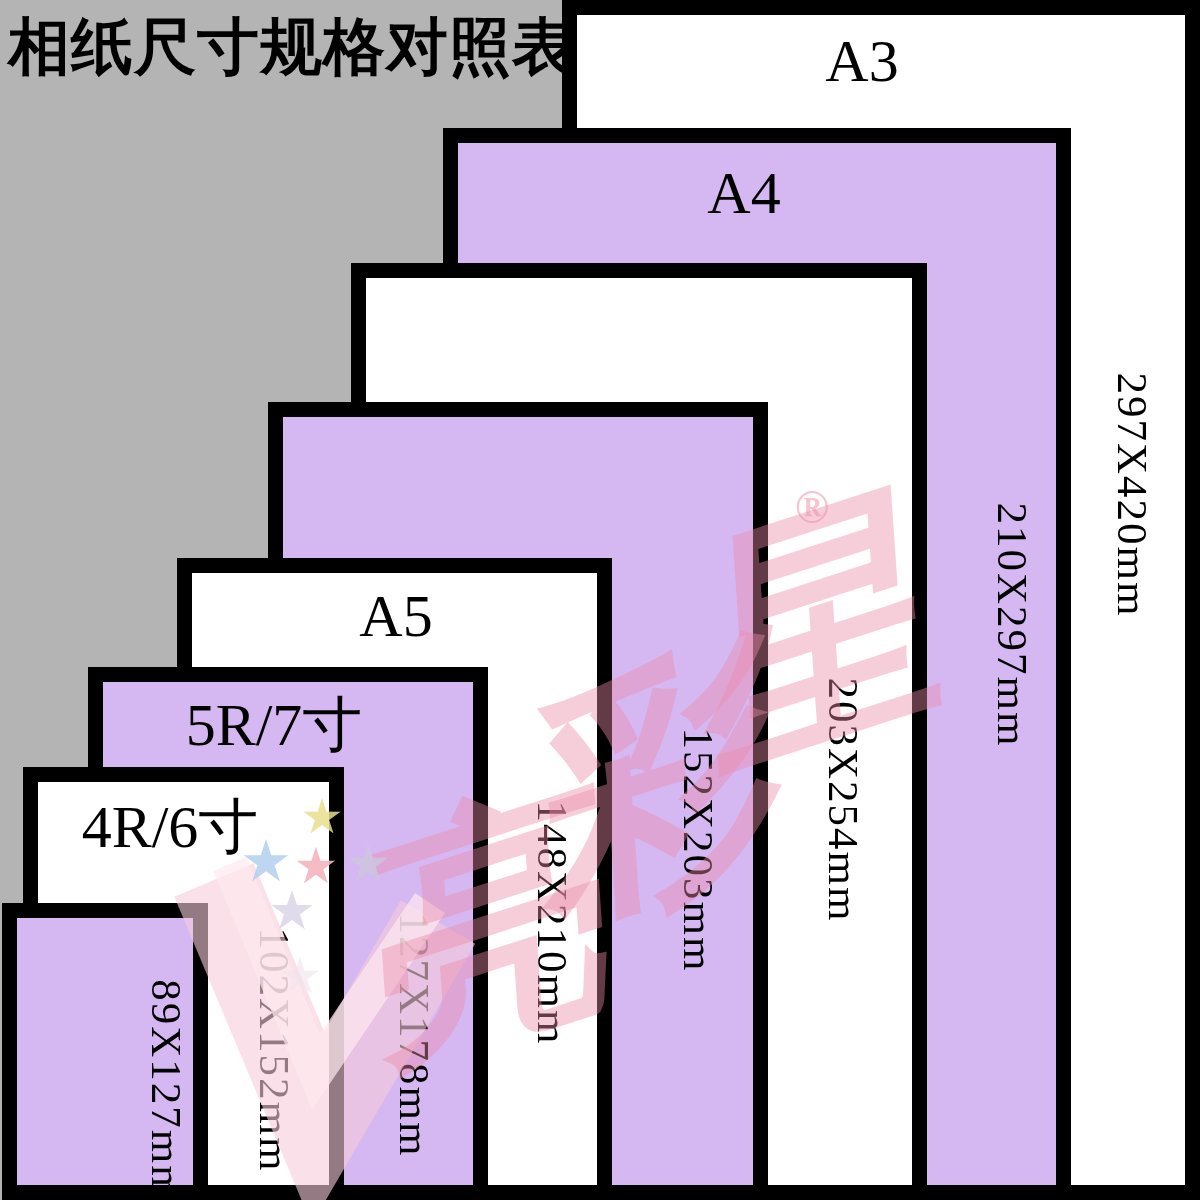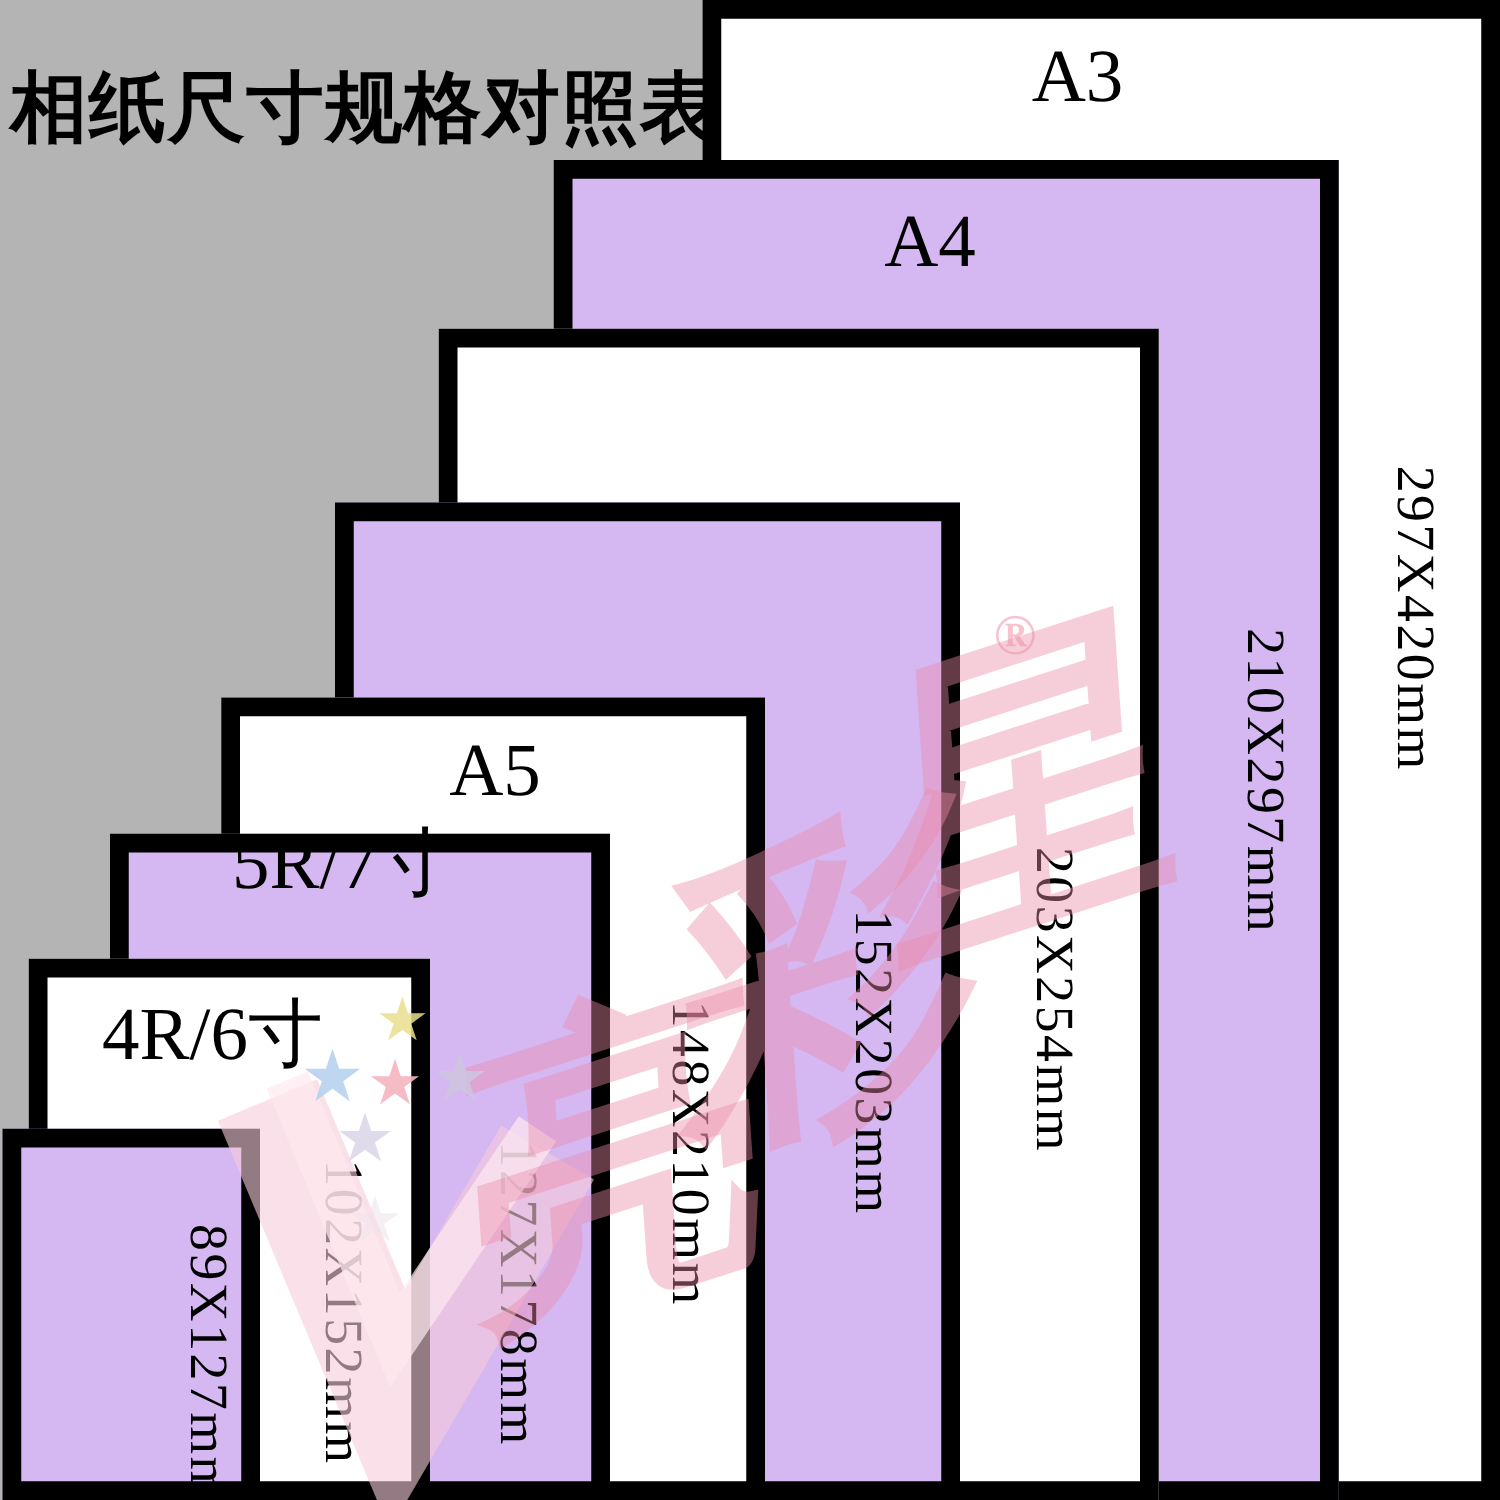--- a/index.html
+++ b/index.html
@@ -4,21 +4,21 @@
 <style>
   html,body{margin:0;padding:0;background:#888;}
   .stage{
     position:relative;width:1200px;height:1200px;overflow:hidden;
     background:#b4b4b4;
     font-family:"Liberation Serif","DejaVu Serif",serif;
   }
   .papers-layer,.annotations-layer,.header,.watermark{position:absolute;inset:0;}
   .papers-layer{z-index:1;}
   .annotations-layer{z-index:20;pointer-events:none;}
-  .header{z-index:30;pointer-events:none;margin-top:40px;}
+  .header{z-index:30;pointer-events:none;}
   .watermark{z-index:40;pointer-events:none;}
   .paper{
     position:absolute;box-sizing:border-box;
     border:15px solid #000;
   }
   .paper.white{background:#ffffff;}
   .paper.purple{background:#d5b7f2;}
   .paper-label{
     position:absolute;transform:translateX(-50%);
     font-weight:400;font-size:60px;line-height:1.05;color:#000;
@@ -74,21 +74,21 @@
 
   <div class="annotations-layer">
       <div class="paper-label" style="left: 862px; top: 30px;">A3</div>
       <div class="paper-dim" style="left: 1132px; top: 495px;">297X420mm</div>
       <div class="paper-label" style="left: 744px; top: 162px;">A4</div>
       <div class="paper-dim" style="left: 1012px; top: 625px;">210X297mm</div>
       <div class="paper-dim" style="left: 843px; top: 800px;">203X254mm</div>
       <div class="paper-dim" style="left: 698px; top: 850px;">152X203mm</div>
       <div class="paper-label" style="left: 396px; top: 585px;">A5</div>
       <div class="paper-dim" style="left: 552px; top: 923px;">148X210mm</div>
-      <div class="paper-label" style="left: 274px; top: 659px;">5R/7寸</div>
+      <div class="paper-label" style="left: 274px; top: 694px;">5R/7寸</div>
       <div class="paper-dim" style="left: 414px; top: 1035px;">127X178mm</div>
       <div class="paper-label" style="left: 170px; top: 796px;">4R/6寸</div>
       <div class="paper-dim" style="left: 274px; top: 1050px;">102X152mm</div>
       <div class="paper-dim" style="left: 166px; top: 1090px;">89X127mm</div>
     </div>
 
   <div class="header">
     <div class="title">相纸尺寸规格对照表</div>
   </div>
 

